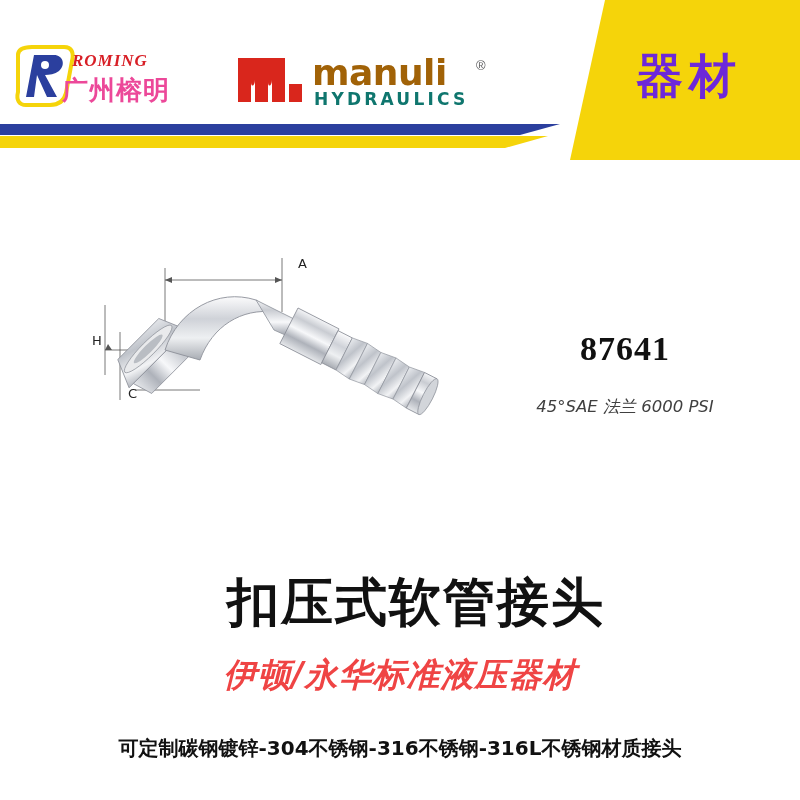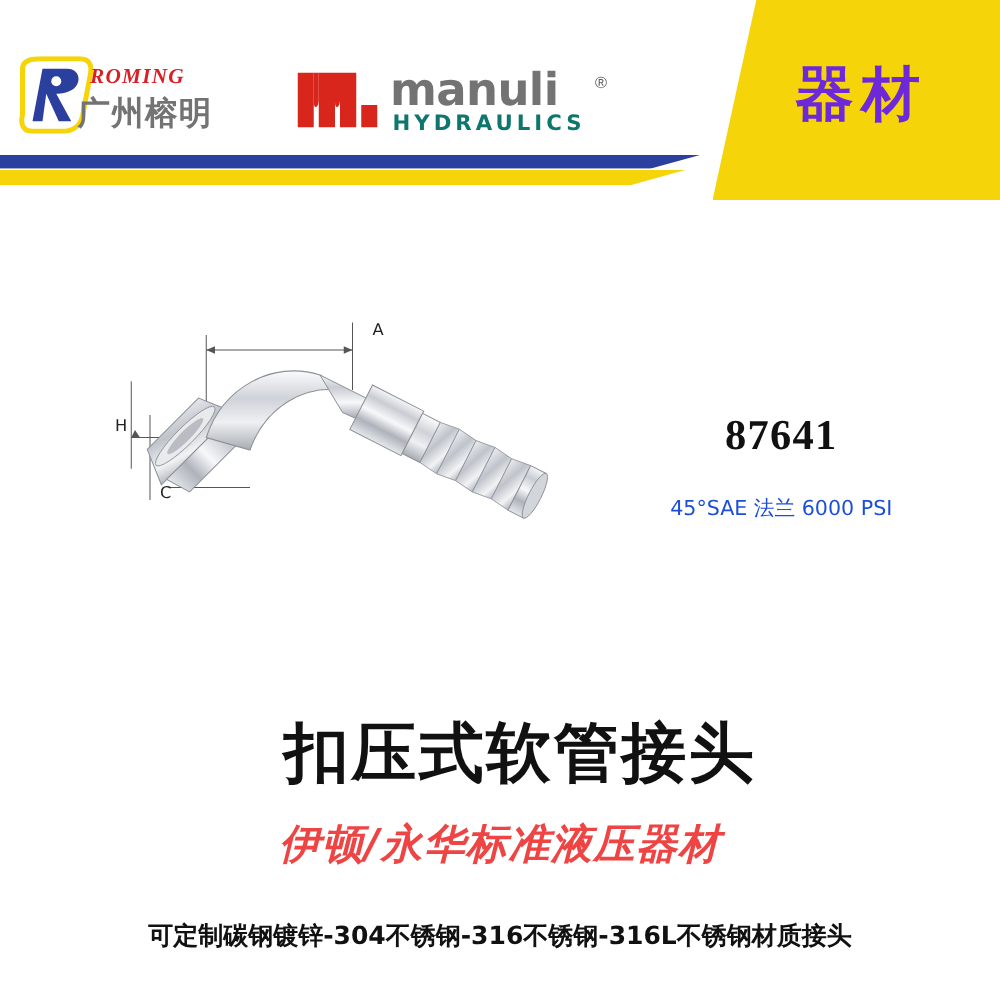--- a/index.html
+++ b/index.html
@@ -79,42 +79,42 @@
     font-size: 17px;
     color: #d81f26;
     letter-spacing: 1px;
   }
   .logo-roming .rm-cn {
     position: absolute;
     left: 48px; top: 28px;
     font-family: "DejaVu Sans", sans-serif;
     font-weight: bold;
     font-size: 26px;
-    color: #737373;
+    color: #ec4899;
     letter-spacing: 1px;
     white-space: nowrap;
   }
 
   
   .logo-manuli {
     position: absolute;
     left: 238px; top: 56px;
     width: 280px; height: 58px;
   }
   .logo-manuli .mn-mark {
     position: absolute; left: 0; top: 2px;
     width: 64px; height: 44px;
   }
   .logo-manuli .mn-word {
     position: absolute;
     left: 74px; top: -4px;
     font-family: "DejaVu Sans", sans-serif;
     font-weight: bold;
     font-size: 36px;
-    color: #737373;
+    color: #a16207;
     letter-spacing: -0.5px;
   }
   .logo-manuli .mn-reg {
     position: absolute;
     left: 238px; top: 2px;
     font-size: 13px;
     color: #58585a;
   }
   .logo-manuli .mn-sub {
     position: absolute;
@@ -148,21 +148,22 @@
     font-family: "Liberation Serif", serif;
     font-weight: bold;
     font-size: 34px;
     letter-spacing: 1px;
     margin-bottom: 26px;
   }
   .spec-line {
     font-family: "DejaVu Sans", sans-serif;
     font-size: 16.5px;
     line-height: 1.55;
-    color: #1d4ed8;
+    color: #404040;
+    font-style: italic;
   }
 
   
   .title-cn {
     position: absolute;
     left: 0; top: 568px;
     width: 800px;
     text-align: center;
     font-family: "DejaVu Sans", sans-serif;
     font-weight: bold;

